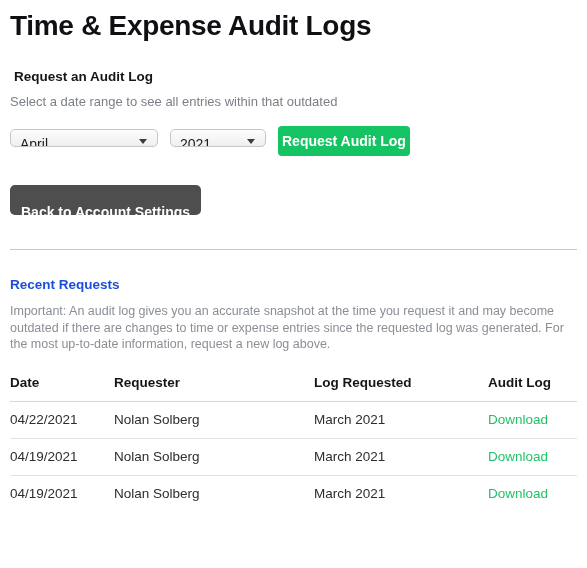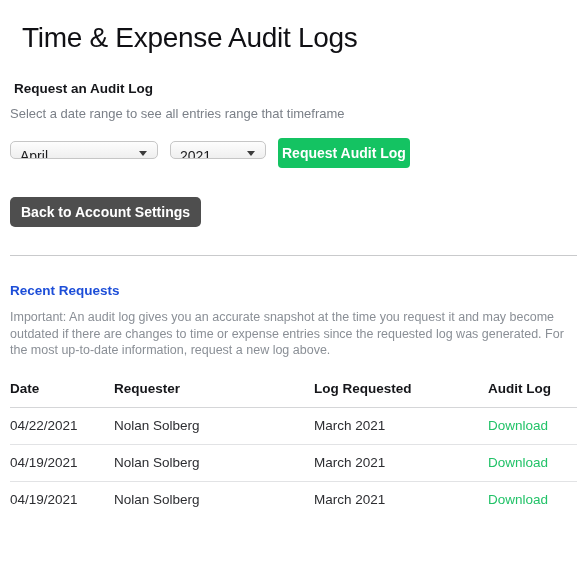--- a/index.html
+++ b/index.html
@@ -22,24 +22,24 @@
     padding: 0;
     box-sizing: border-box;
   }
   .inner {
     padding: 0 10px;
   }
 
   
   .page-title {
     font-size: 28px;
-    font-weight: 400;
+    font-weight: 700;
     letter-spacing: -0.3px;
     color: #101014;
-    margin: 12px;
+    margin: 0;
     padding-top: 8px;
     line-height: 36px;
   }
 
   
   .section-heading {
     font-size: 13.5px;
     font-weight: 700;
     color: #15161a;
     margin: 24px 0 0 4px;
@@ -113,21 +113,21 @@
 
   .btn-secondary {
     font-family: "Liberation Sans", sans-serif;
     font-size: 14px;
     font-weight: 700;
     color: #ffffff;
     background: #4e4e4e;
     border: none;
     border-radius: 5px;
     height: 30px;
-    padding: 0 11px;
+    padding: 12px 11px;
     margin-top: 29px;
     cursor: pointer;
     line-height: 30px;
     white-space: nowrap;
   }
 
   
   .divider {
     border: none;
     border-top: 1px solid #c9cacc;
@@ -189,21 +189,21 @@
 </style>
 </head>
 <body>
 
 <div class="page">
   <div class="inner">
 
     <h1 class="page-title">Time &amp; Expense Audit Logs</h1>
 
     <h2 class="section-heading">Request an Audit Log</h2>
-    <p class="section-sub">Select a date range to see all entries range that timeframe</p>
+    <p class="section-sub">Select a date range to see all entries within that outdated</p>
 
     <div class="form-row">
 
       <span class="select-wrap">
         <select class="select-box select-month">
           <option>April</option>
         </select>
         <span class="select-arrow"></span>
       </span>
 

